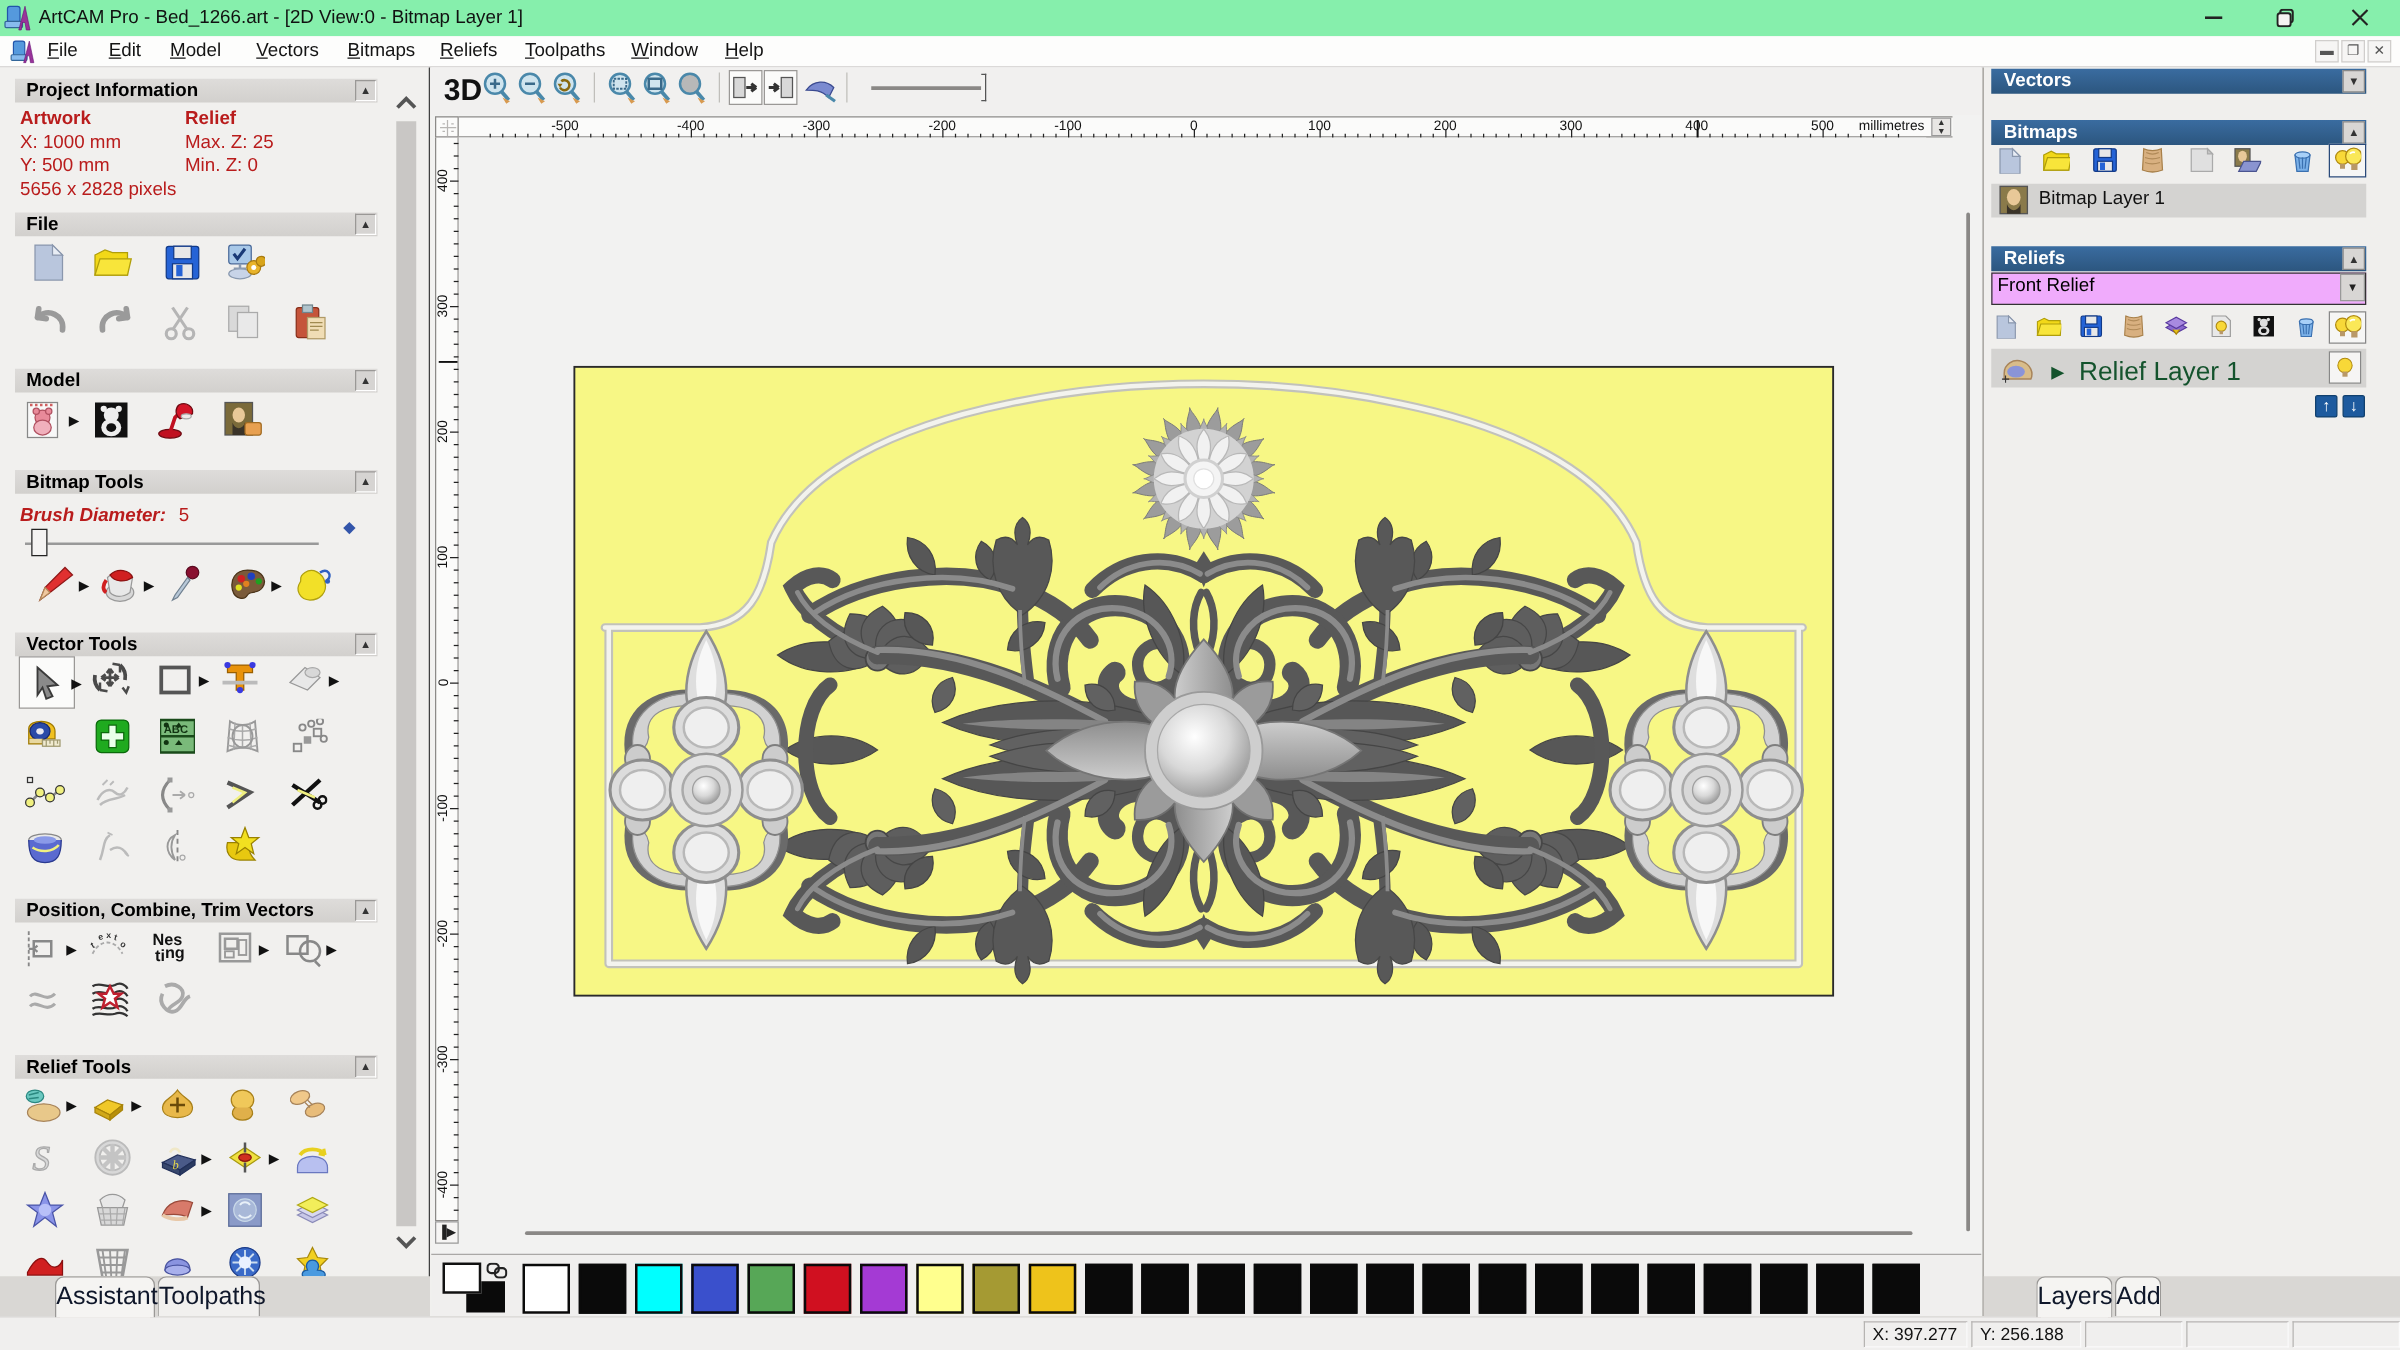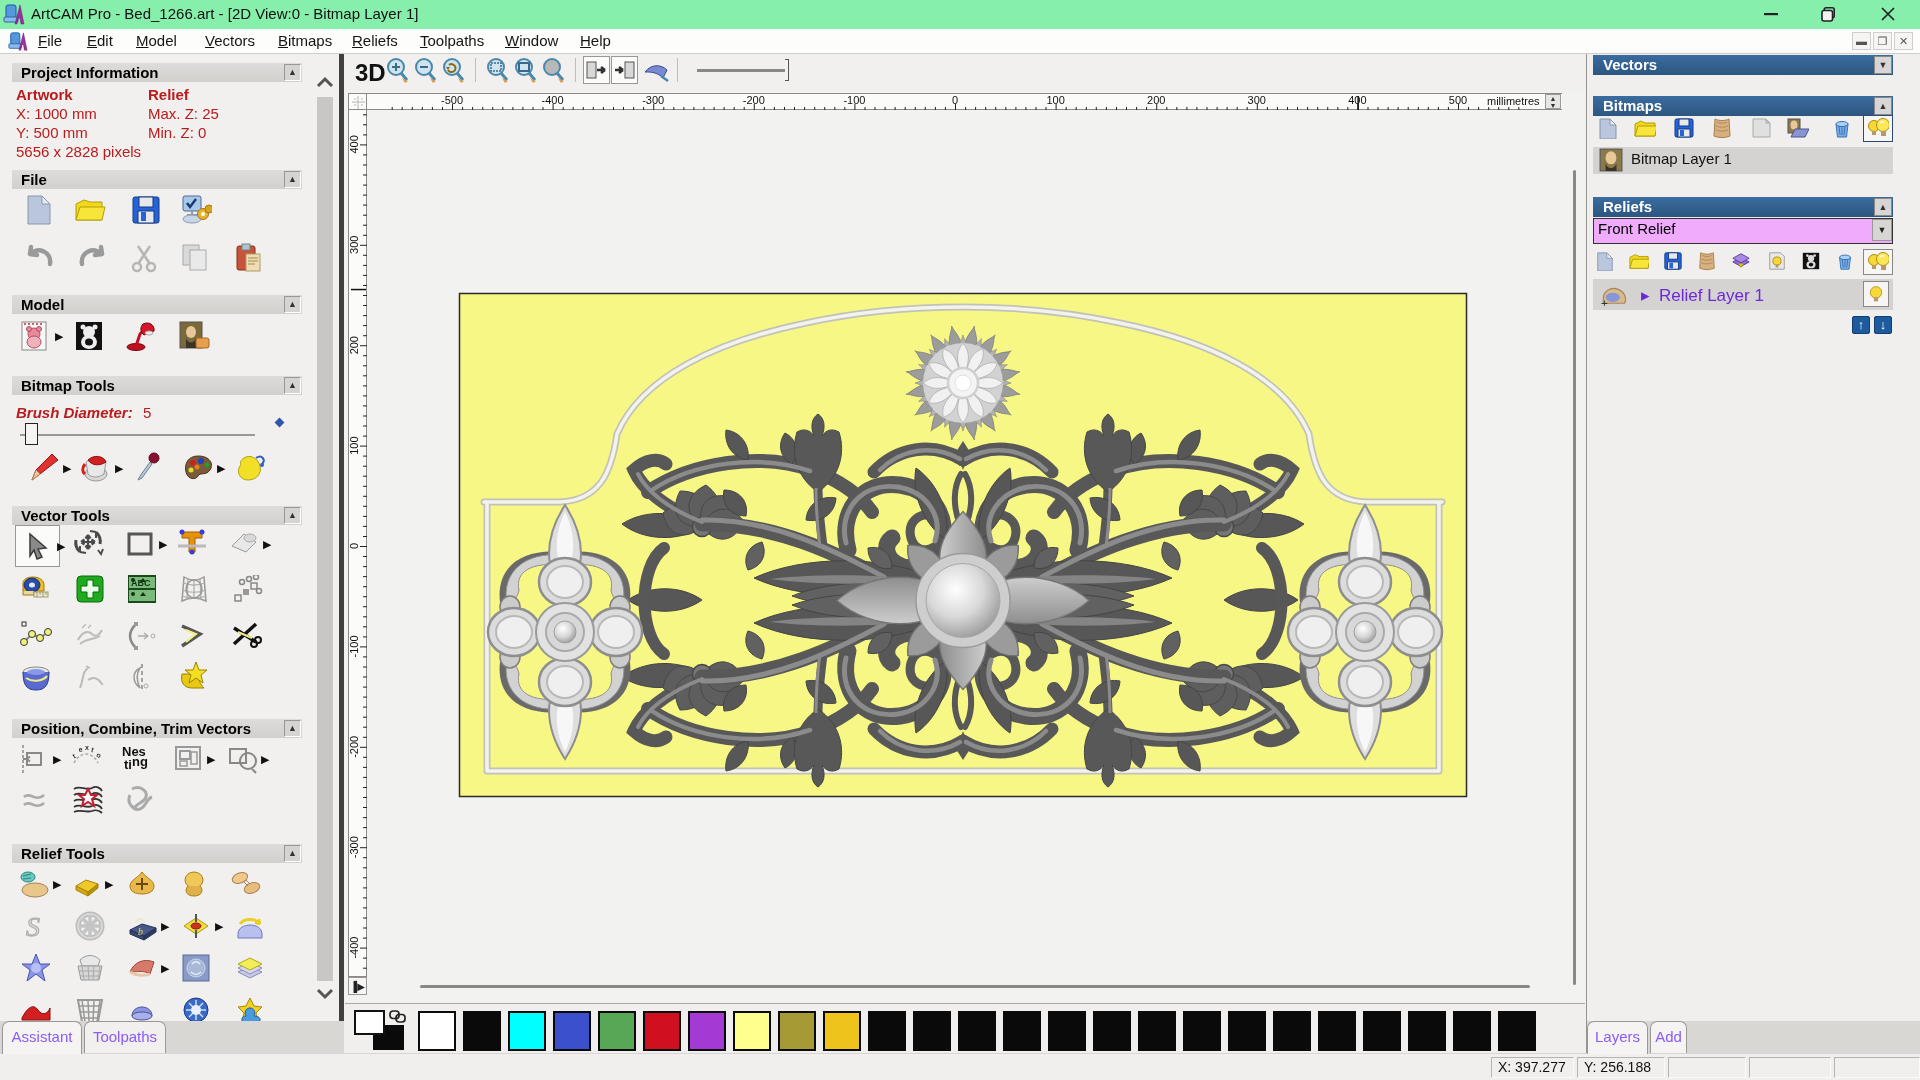--- a/index.html
+++ b/index.html
@@ -4,27 +4,27 @@
 <style>
 * { margin:0; padding:0; box-sizing:border-box; }
 html,body { width:1920px; height:1080px; overflow:hidden; font-family:"Liberation Sans", sans-serif; }
 #app { position:relative; width:1920px; height:1080px; background:#f1f0ee; }
 .abs { position:absolute; }
 #titlebar { left:0; top:0; width:1920px; height:29px; background:#86efac; }
 #titletext { left:31px; top:5px; font-size:15px; color:#111; }
 #menubar { left:0; top:29px; width:1920px; height:25px; background:#fdfdfc; border-bottom:1px solid #cfcdcb; }
 .menuitem { position:absolute; top:3px; font-size:15px; color:#141414; }
 .mdi { position:absolute; top:3px; width:19px; height:18px; background:#f6f5f4; border:1px solid #d0cecc; color:#555; font-size:11px; text-align:center; line-height:16px; }
-#leftpanel { left:0; top:54px; width:344px; height:999px; background:#f1f0ee; border-right:5px solid #404040; }
+#leftpanel { left:0; top:54px; width:344px; height:999px; background:#f1f0ee; border-right:1px solid #404040; }
 .sechdr { position:absolute; left:12px; width:290px; height:19px; background:linear-gradient(#dedcda,#d2d0cd); color:#000; font-weight:bold; font-size:15px; padding-left:9px; line-height:19px; }
 .colbtn { position:absolute; left:272px; top:1px; width:17px; height:17px; background:#d6d4d2; border:1px solid #fff; border-left-color:#9a9896; border-top-color:#9a9896; text-align:center; line-height:15px; font-size:9px; color:#333; }
 .ptxt { position:absolute; font-size:15px; color:#b91c1c; white-space:nowrap; }
 .b { font-weight:bold; }
 .tabrow { position:absolute; height:33px; background-image:radial-gradient(circle at 20% 30%, #ccc9c4 0 1px, transparent 1.6px),radial-gradient(circle at 70% 60%, #e4e1dd 0 1px, transparent 1.6px),radial-gradient(circle at 45% 80%, #c8c5c0 0 1px, transparent 1.6px);background-size:7px 7px, 11px 11px, 13px 13px; }
-.tab { position:absolute; top:0; height:33px; background:#f5f4f2; border:1px solid #9a9896; border-bottom:none; border-radius:7px 7px 0 0; font-size:15px; color:#8b5cf6; text-align:center; }
+.tab { position:absolute; top:0; height:33px; background:#f5f4f2; border:1px solid #9a9896; border-bottom:none; border-radius:7px 7px 0 0; font-size:20px; color:#0f172a; text-align:center;margin-left:42px; }
 #canvas { left:345px; top:54px; width:1240px; height:949px; background:#f2f2f1; }
 #ctoolbar { left:0px; top:0px; width:1240px; height:38px; background:#f1f0ef; }
 #rulerh { left:14px; top:39px; width:1203px; height:17px; background:#fbfbfa; border-top:1px solid #8c8a88; border-bottom:1px solid #8c8a88; }
 #rulerv { left:3px; top:39px; width:19px; height:884px; background:#fbfbfa; border:1px solid #8c8a88; }
 #rulercorner { left:3px; top:39px; width:19px; height:17px; background:#fbfbfa; border:1px solid #8c8a88; }
 #draw { left:22px; top:56px; width:1174px; height:921px; background:#f2f2f1; }
 #paletterow { left:345px; top:1003px; width:1240px; height:50px; background:#f0efee; border-top:1px solid #aaa8a6; }
 .sw { position:absolute; top:7px; width:38px; height:40px; border:2px solid #0a0a0a; }
 #rightpanel { left:1586px; top:54px; width:334px; height:999px; background:#f0efed; border-left:1px solid #96948f; }
 .bluehdr { position:absolute; left:6px; width:300px; height:20px; background:linear-gradient(#3a6ca0,#2c567f); color:#fff; font-weight:bold; font-size:15px; padding-left:10px; line-height:20px; }
@@ -1209,21 +1209,21 @@
           <rect x="14" y="14" width="5" height="5" fill="#b89868"></rect>
           <path d="M13 6 a3.5 3.5 0 0 1 4 -1" stroke="#fff" stroke-width="1.5" fill="none"></path>
         </svg>
       </div>
     <div class="layerrow" style="top:225px;height:31px">
       <svg width="26" height="26" viewBox="0 0 22 22" style="position:absolute;left:8px;top:3px">
           <path d="M2 14 C2 8 8 4 14 6 C20 8 22 14 20 18 L2 18 Z" fill="#d8bc8a" stroke="#a8845a"></path>
           <ellipse cx="10" cy="13" rx="6" ry="4" fill="#8a94d8"></ellipse>
           <text x="0" y="21" font-size="10" fill="#333">+</text>
         </svg>
-      <span style="position:absolute;left:48px;top:6px;font-size:17px;color:#6d28d9">▸&nbsp; Relief Layer 1</span>
+      <span style="position:absolute;left:48px;top:6px;font-size:21px;color:#14532d">▸&nbsp; Relief Layer 1</span>
       <span style="position:absolute;right:4px;top:2px;width:26px;height:26px;background:#f6f5f4;border:1px solid #888"></span>
       <svg width="18" height="18" viewBox="0 0 22 22" style="position:absolute;right:8px;top:6px">
           <circle cx="11" cy="9" r="7" fill="#f8d838" stroke="#b08a10"></circle>
           <rect x="8.5" y="15" width="5" height="5" fill="#b89868"></rect>
         </svg>
     </div>
     <div class="abs" style="left:265px;top:262px;width:18px;height:18px;background:#1d5a9e;border:1px solid #11406e;border-radius:2px;color:#fff;text-align:center;line-height:16px;font-size:13px;font-weight:bold">↑</div>
     <div class="abs" style="left:287px;top:262px;width:18px;height:18px;background:#1d5a9e;border:1px solid #11406e;border-radius:2px;color:#fff;text-align:center;line-height:16px;font-size:13px;font-weight:bold">↓</div>
     <div class="tabrow" style="left:0;top:967px;width:334px;background:#d9d7d4">
       <div class="tab" style="left:0px;width:61px;line-height:30px;z-index:2">Layers</div>

